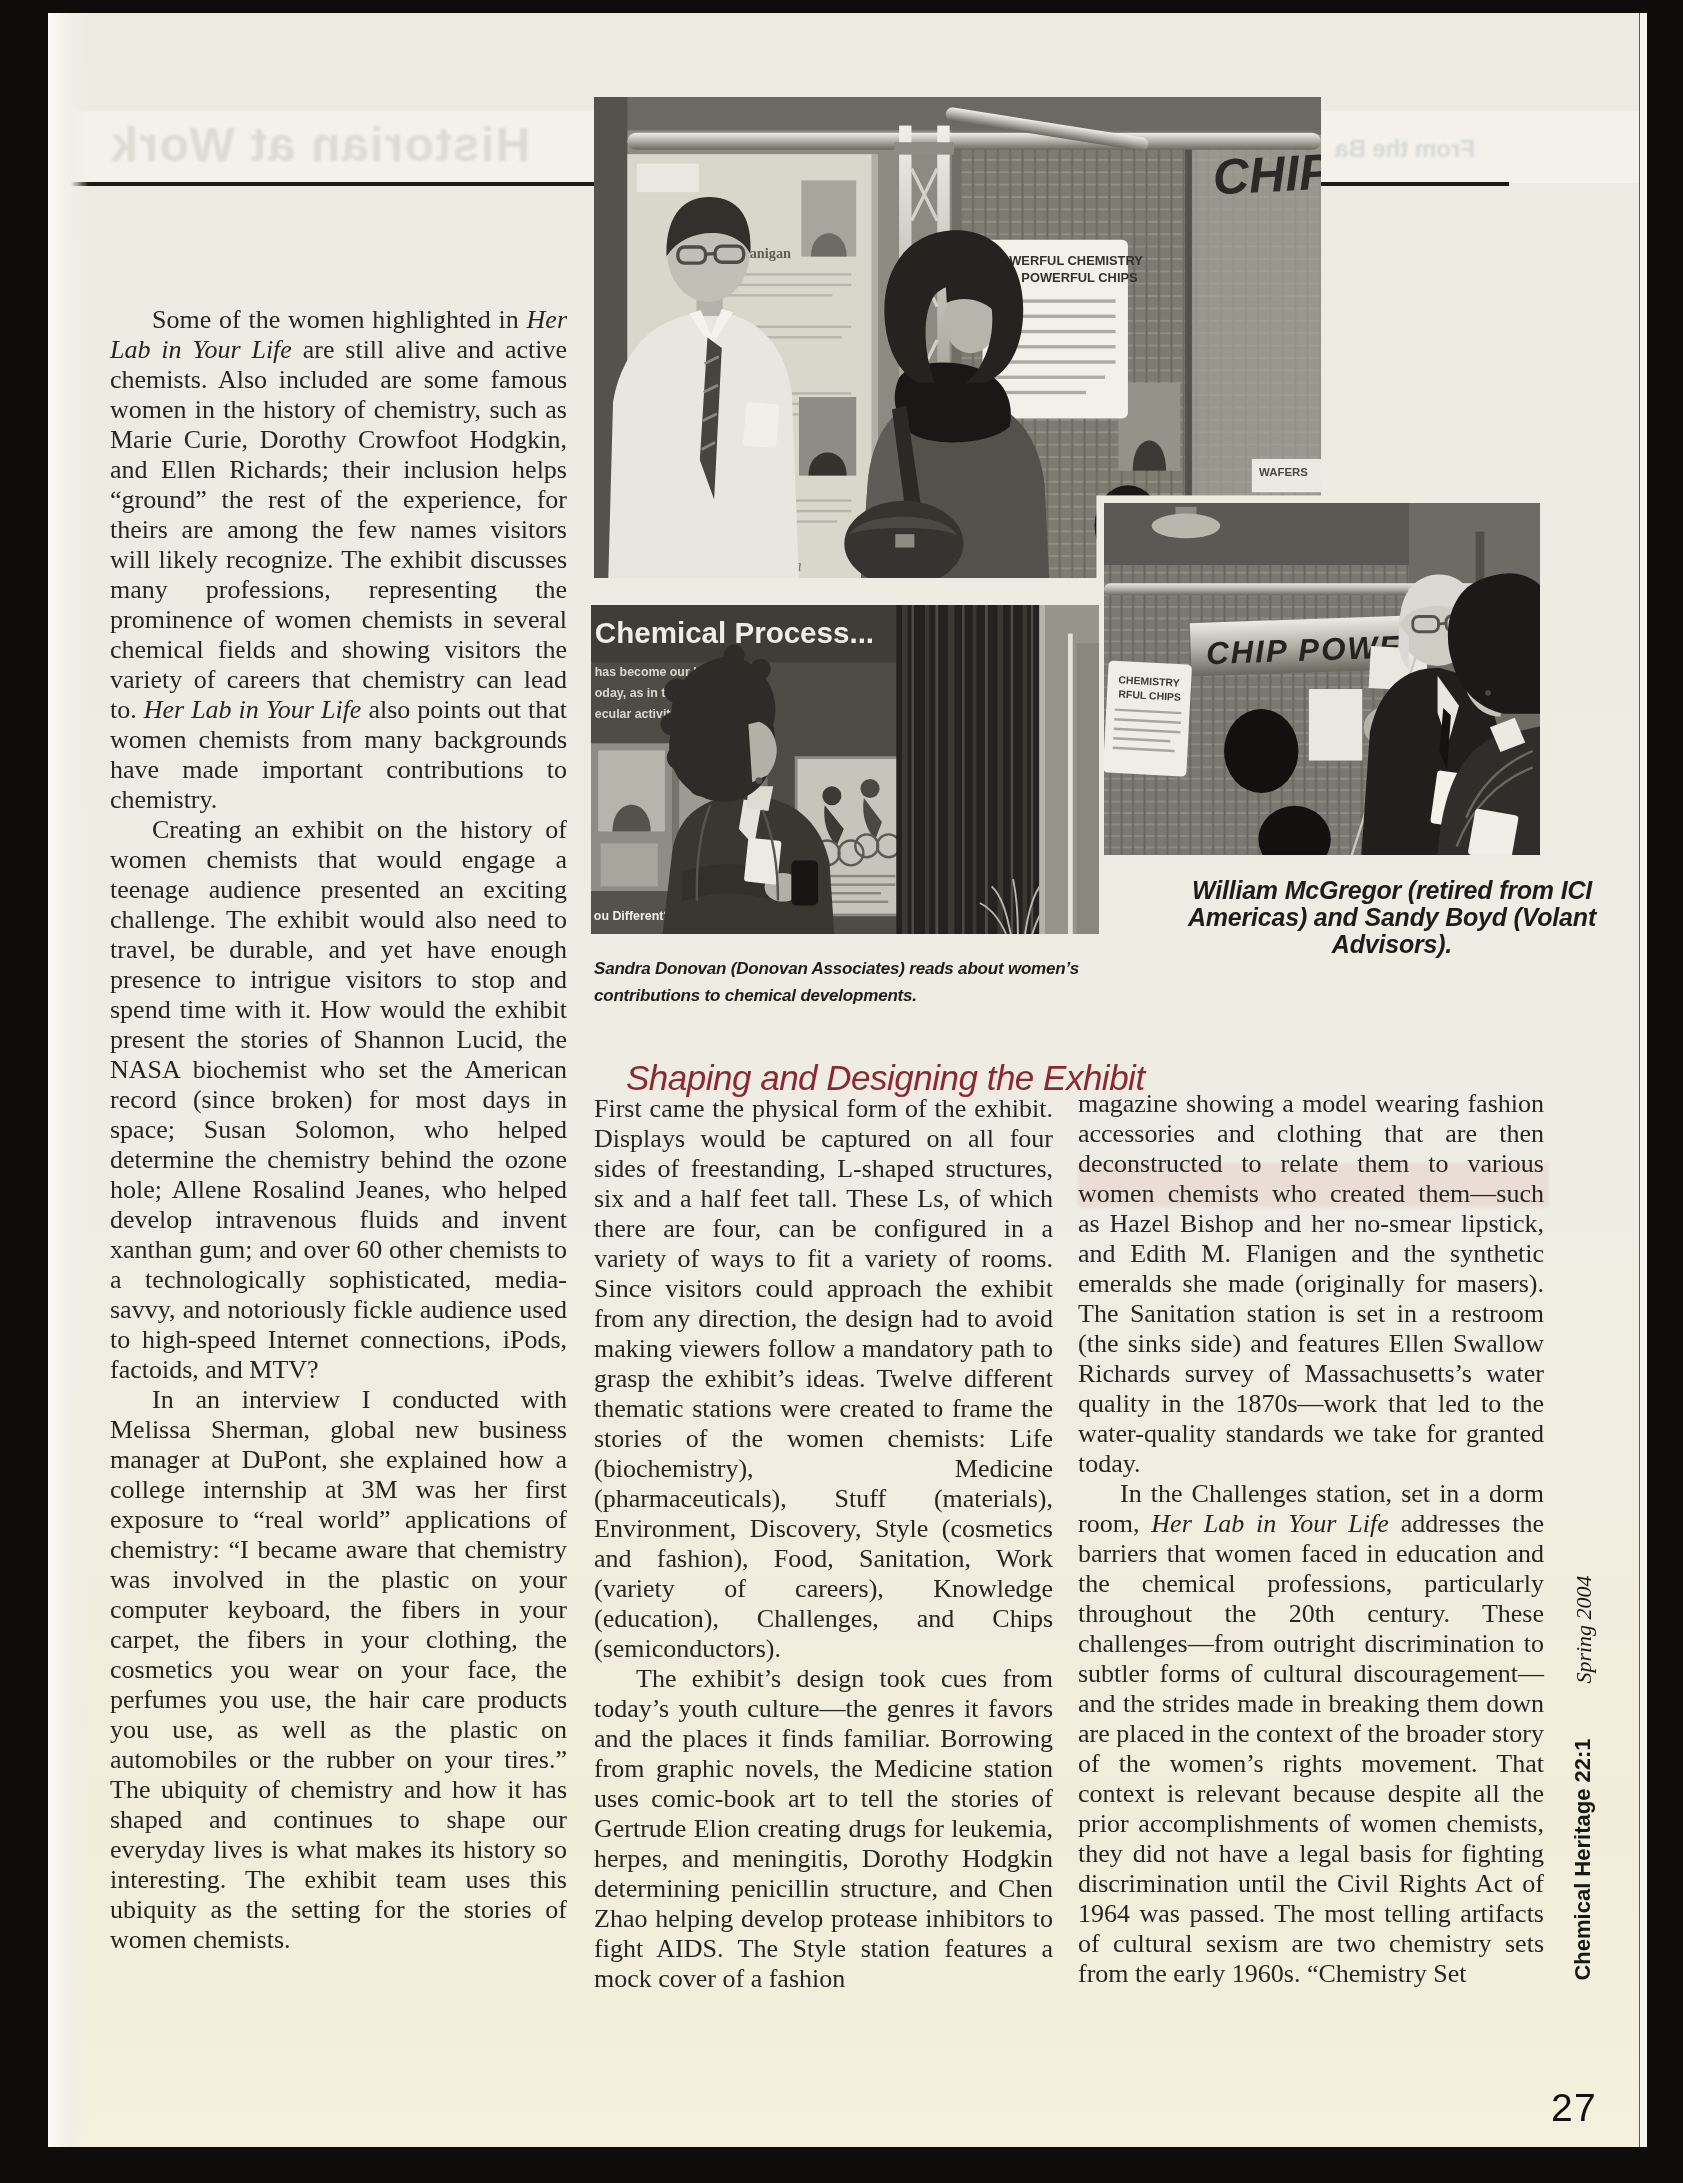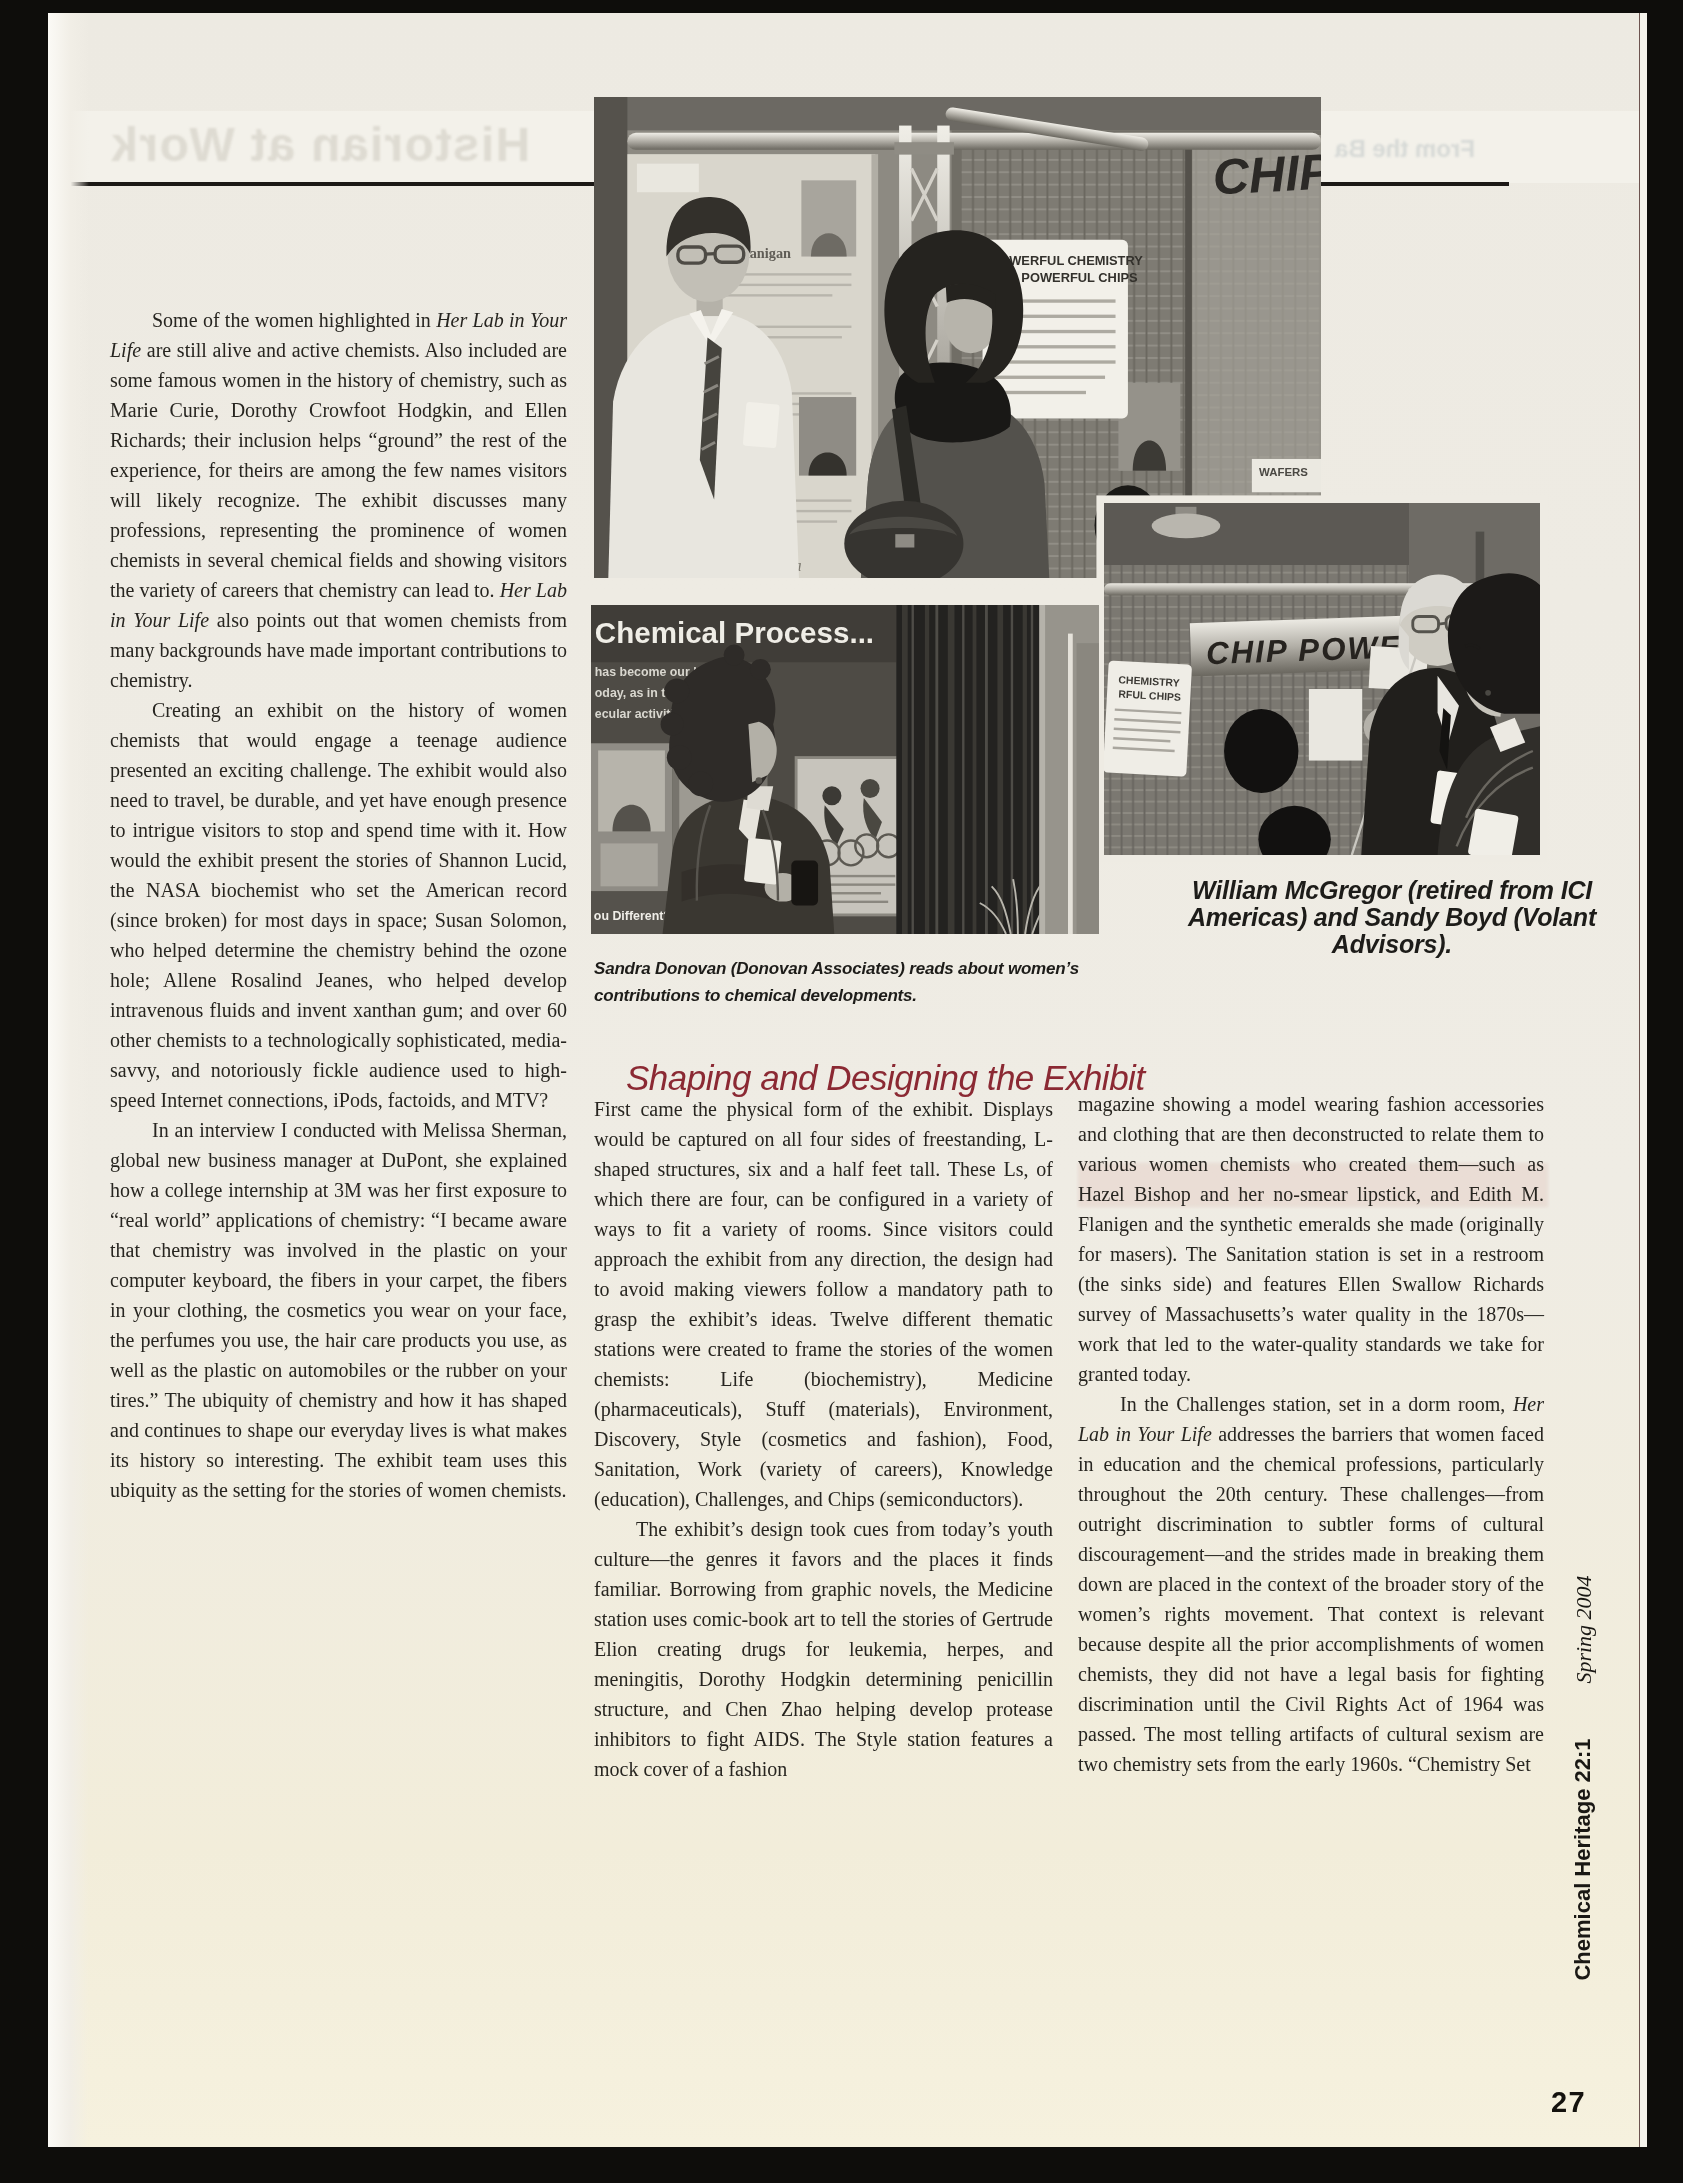--- a/index.html
+++ b/index.html
@@ -37,21 +37,21 @@
   }
   .ghost-pink{
     position:absolute;left:1030px;top:1150px;width:470px;height:44px;
     background:rgba(198,118,108,0.12);filter:blur(1.4px);
   }
   .rule{
     position:absolute;left:0;top:169px;width:1461px;height:3.8px;background:#1c1916;
   }
   .col{
     position:absolute;text-align:justify;color:#272520;
-    font-size:20px;line-height:30px;
+    font-size:26px;line-height:30px;
   }
   .col p{margin:0;}
   .col p.ind{text-indent:42px;}
   .section-heading{
     position:absolute;left:546px;top:1045px;
     font-family:"Liberation Sans",sans-serif;font-weight:normal;font-style:italic;
     font-size:35px;color:#8b2933;letter-spacing:-0.5px;white-space:nowrap;margin-left:32px;
   }
   .caption{
     position:absolute;font-family:"Liberation Sans",sans-serif;
@@ -77,21 +77,21 @@
     font-family:"Liberation Serif",serif;font-style:italic;font-size:22px;
     transform:rotate(-90deg);
   }
   #vert-journal{
     left:1413px;top:1833px;width:245px;height:27px;
     font-family:"Liberation Sans",sans-serif;font-weight:bold;font-size:22px;
     transform:rotate(-90deg);
   }
   #page-number{
     position:absolute;left:1503px;top:2073px;
-    font-family:"Liberation Sans",sans-serif;font-weight:bold;font-size:29px;
+    font-family:"Liberation Sans",sans-serif;font-weight:normal;font-size:39px;
     color:#14120e;letter-spacing:1.4px;
   }
 </style>
 </head>
 <body>
 
 <div class="page">
 
   <div class="ghost-band"></div>
   <div class="ghost-title">Historian at Work</div>

